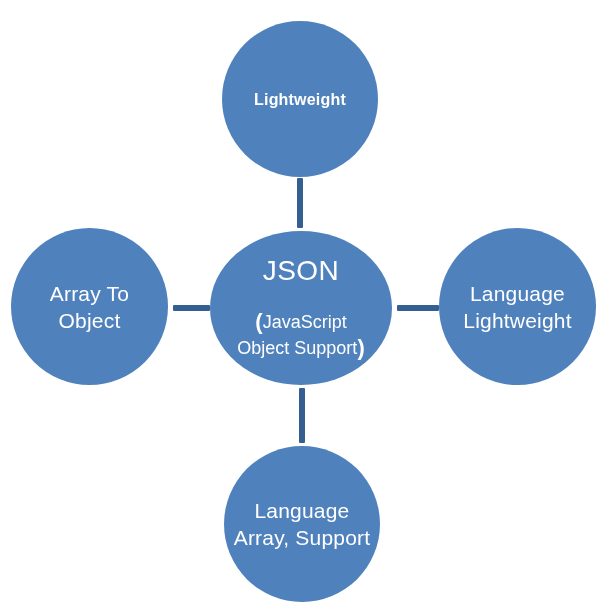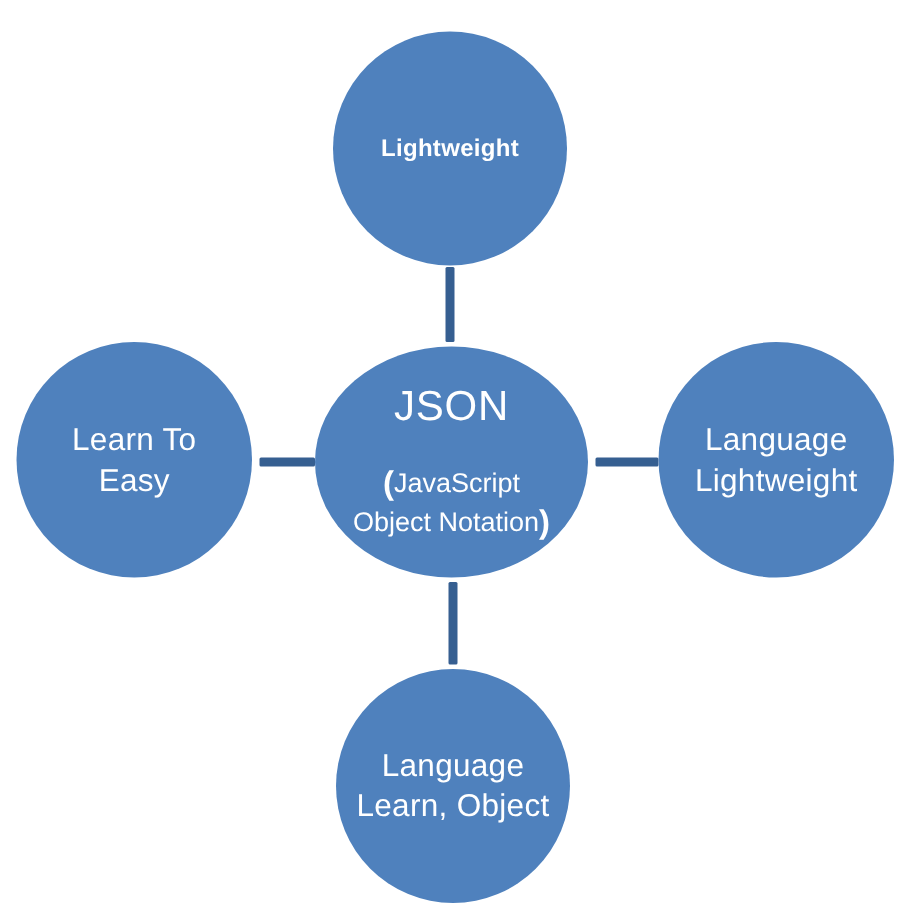--- a/index.html
+++ b/index.html
@@ -72,35 +72,35 @@
   <div class="connector" style="left:297px; top:178px; width:6px; height:50px;"></div>
   <div class="connector" style="left:299px; top:388px; width:6px; height:55px;"></div>
   <div class="connector" style="left:173px; top:305px; width:37px; height:6px;"></div>
   <div class="connector" style="left:397px; top:305px; width:42px; height:6px;"></div>
 
   <div class="node" style="left:222px; top:21px; width:156px; height:156px;">
     <div class="label bold">Lightweight</div>
   </div>
 
   <div class="node" style="left:11px; top:228px; width:157px; height:157px;">
-    <div class="label">Learn To</div>
-    <div class="label">Easy</div>
+    <div class="label">Array To</div>
+    <div class="label">Object</div>
   </div>
 
   <div class="node" style="left:439px; top:228px; width:157px; height:157px;">
     <div class="label">Language</div>
     <div class="label">Lightweight</div>
   </div>
 
   <div class="node" style="left:224px; top:446px; width:156px; height:156px;">
     <div class="label">Language</div>
-    <div class="label">Learn, Object</div>
+    <div class="label">Array, Support</div>
   </div>
 
   <div class="node" style="left:210px; top:231px; width:182px; height:154px;">
     <div class="center-title">JSON</div>
     <div class="center-sub">
       <span><span class="paren">(</span><span>JavaScript</span></span><br>
-      <span><span>Object Notation</span><span class="paren">)</span></span>
+      <span><span>Object Support</span><span class="paren">)</span></span>
     </div>
   </div>
 
 </div>
 
 </body></html>

